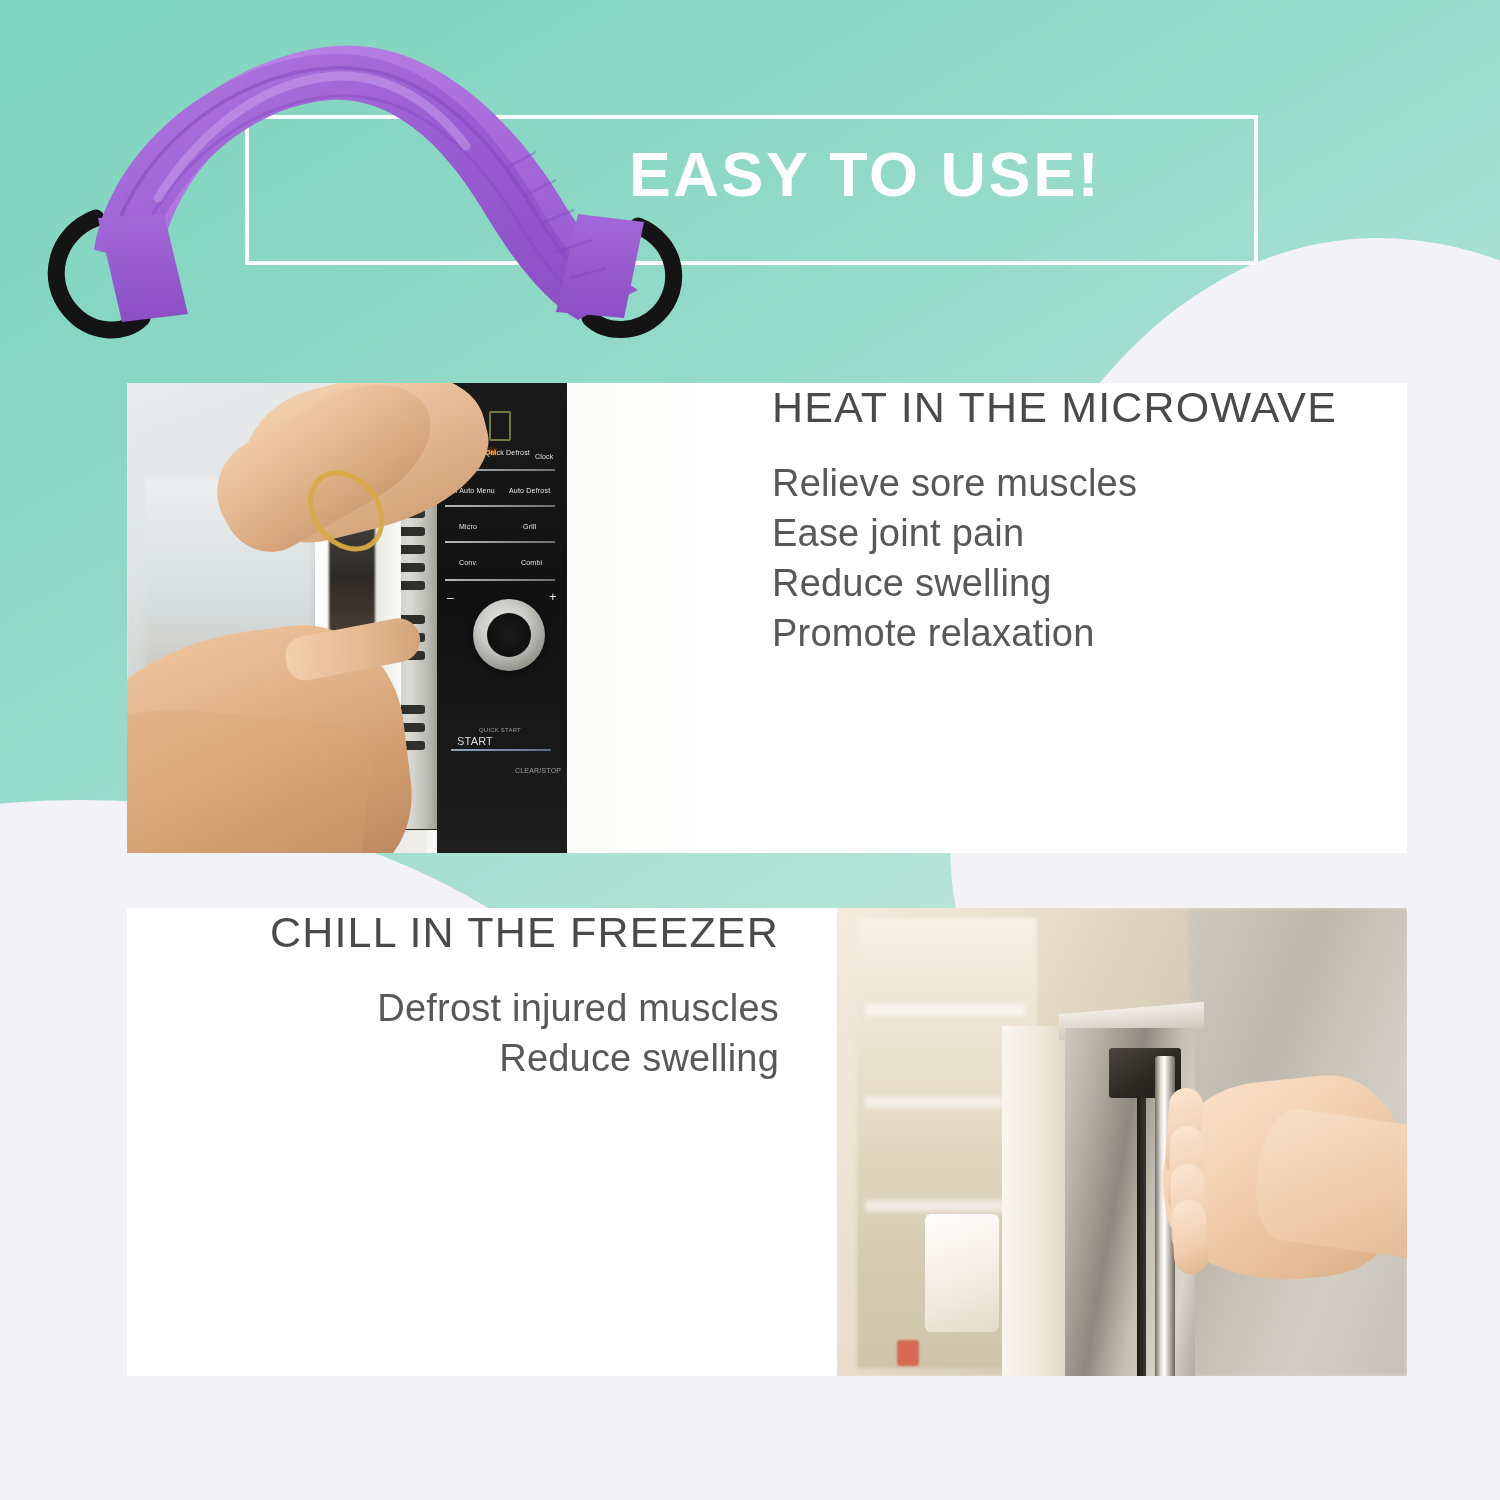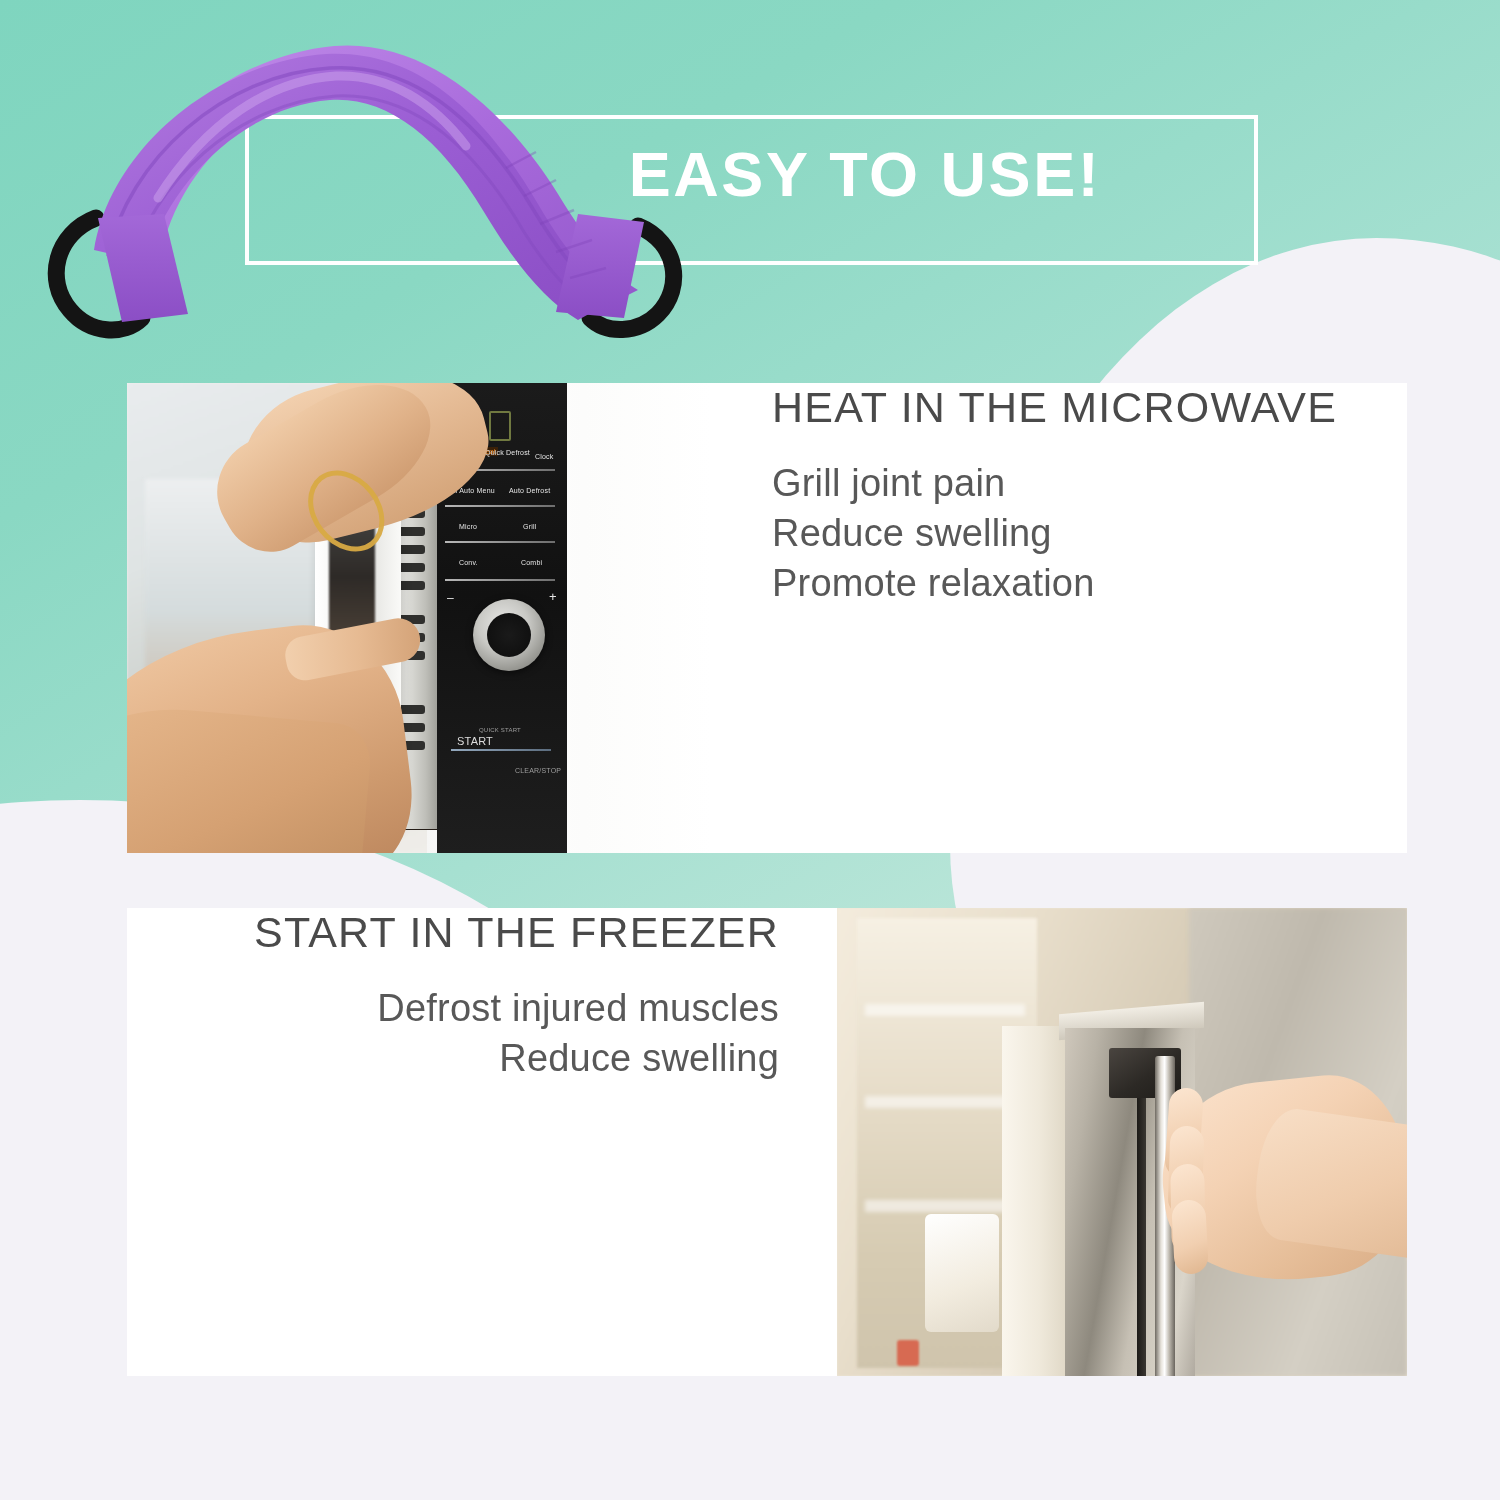--- a/index.html
+++ b/index.html
@@ -503,31 +503,32 @@
         </div>
         <div class="mw-hand"></div>
         <div class="mw-arm"></div>
         <div class="mw-finger"></div>
       </div>
     </div>
 
     <div class="copy copy-left">
       <h2 class="card-title nosel">HEAT IN THE MICROWAVE</h2>
       <ul class="bullets">
-        <li>Grill joint pain</li>
+        <li>Relieve sore muscles</li>
+        <li>Ease joint pain</li>
         <li>Reduce swelling</li>
         <li>Promote relaxation</li>
       </ul>
     </div>
   </div>
 
   <div class="card card-bottom">
 
     <div class="copy copy-right">
-      <h2 class="card-title nosel">START IN THE FREEZER</h2>
+      <h2 class="card-title nosel">CHILL IN THE FREEZER</h2>
       <ul class="bullets">
         <li>Defrost injured muscles</li>
         <li>Reduce swelling</li>
       </ul>
     </div>
 
     <div class="photo photo-fridge">
       <div class="fr">
         <div class="fr-bg"></div>
         <div class="fr-interior"></div>

